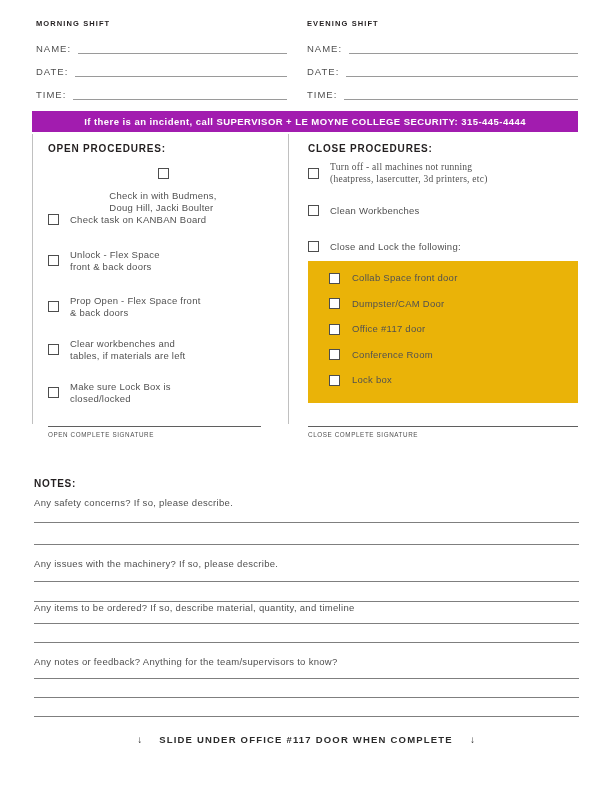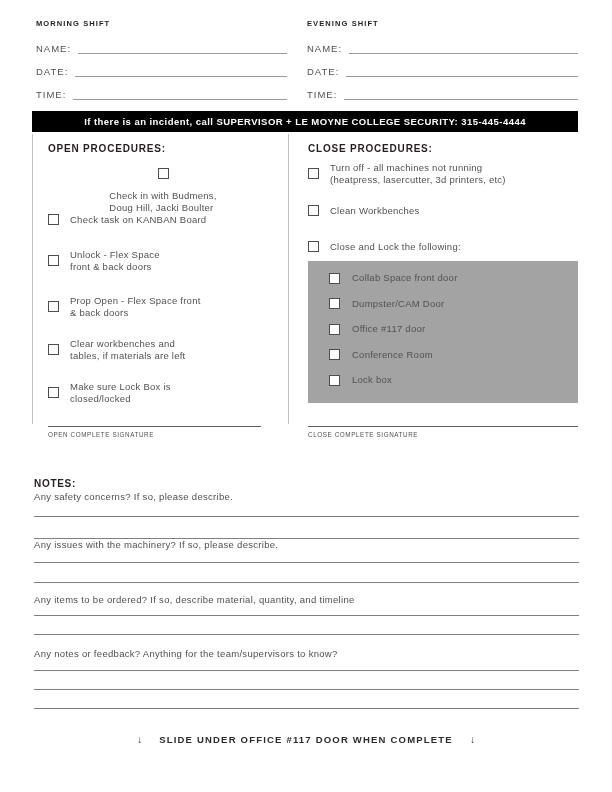--- a/index.html
+++ b/index.html
@@ -37,23 +37,23 @@
   .sub-list { display:flex; flex-direction:column; gap:13.5px; }
   .sub-item { display:flex; gap:12px; align-items:center; height:12px; }
   .sig-block { position:absolute; top:294px; border-top:1px solid #5f5f5f; }
   .sig-block.open { left:16px; width:213px; }
   .sig-block.close { left:276px; width:270px; }
   .sig-label { font-size:6.3px; letter-spacing:0.6px; color:#4f4f4f; margin-top:4px; }
   
   .notes { position:absolute; left:34px; top:478px; width:545px; }
   .notes-heading { font-size:10px; font-weight:bold; letter-spacing:0.7px; color:#231f20; height:13px; }
   .note-q { font-size:9.5px; letter-spacing:0.3px; color:#4f4f4f; height:12px; }
-  .note-q.q1 { }
-  .note-q.q2 { }
-  .note-q.q3 { margin-top:11px; }
+  .note-q.q1 { margin-top:6px; }
+  .note-q.q2 { margin-top:13px; }
+  .note-q.q3 { }
   .note-q.q4 { margin-top:13px; }
   .nline { height:0; border-top:1px solid #7f7f7f; }
   
   .footer {
     position:absolute; left:0; top:734px; width:612px;
     display:flex; align-items:center; justify-content:center; gap:17px;
   }
   .footer-text { font-size:9.5px; font-weight:bold; letter-spacing:1.2px; color:#2b2b2b; }
   .arrow { font-size:10px; color:#2b2b2b; line-height:10px; }
 </style>
@@ -87,21 +87,21 @@
     <div class="field-row">
       <span class="field-label">DATE:</span>
       <span class="fill-line"></span>
     </div>
     <div class="field-row">
       <span class="field-label">TIME:</span>
       <span class="fill-line"></span>
     </div>
   </div>
 
-  <div class="banner" id="banner" style="background: #000000; text-align: right;">If there is an incident, call SUPERVISOR + LE MOYNE COLLEGE SECURITY: 315-445-4444</div>
+  <div class="banner" id="banner" style="background: #a21caf; text-align: right;">If there is an incident, call SUPERVISOR + LE MOYNE COLLEGE SECURITY: 315-445-4444</div>
 
   <div class="columns">
     <div class="vrule left" id="rule-left" style="background: rgb(192, 192, 192);"></div>
     <div class="vrule mid" id="rule-mid" style="background: rgb(192, 192, 192);"></div>
 
     <div class="col-heading" style="left:16px; top:11px;">OPEN PROCEDURES:</div>
 
     <div class="chk-item" style="left:16px; top:36px; width:230px;flex-direction:column;">
       <span class="cb"></span>
       <span class="chk-text">Check in with Budmens,
@@ -131,35 +131,35 @@
       <span class="chk-text">Make sure Lock Box is
 closed/locked</span>
     </div>
 
     <div class="sig-block open">
       <div class="sig-label">OPEN COMPLETE SIGNATURE</div>
     </div>
 
     <div class="col-heading" style="left:276px; top:11px;">CLOSE PROCEDURES:</div>
 
-    <div class="chk-item" style="left:276px; top:30px; width:268px;">
+    <div class="chk-item" style="left:276px; top:30px; width:268px;font-family:Liberation Serif, serif;">
       <span class="cb"></span>
       <span class="chk-text">Turn off - all machines not running
 (heatpress, lasercutter, 3d printers, etc)</span>
     </div>
     <div class="chk-item" style="left:276px; top:73px; width:268px;">
       <span class="cb"></span>
       <span class="chk-text">Clean Workbenches</span>
     </div>
     <div class="chk-item" style="left:276px; top:109px; width:268px;">
       <span class="cb"></span>
       <span class="chk-text">Close and Lock the following:</span>
     </div>
 
-    <div class="sub-box" id="sub-box" style="background: #a3a3a3;">
+    <div class="sub-box" id="sub-box" style="background: #eab308;">
       <div class="sub-list">
         <div class="sub-item">
           <span class="cb"></span>
           <span class="chk-text">Collab Space front door</span>
         </div>
         <div class="sub-item">
           <span class="cb"></span>
           <span class="chk-text">Dumpster/CAM Door</span>
         </div>
         <div class="sub-item">

